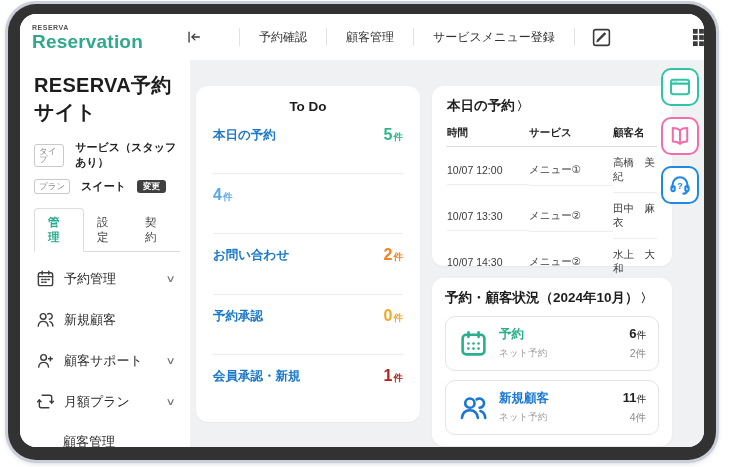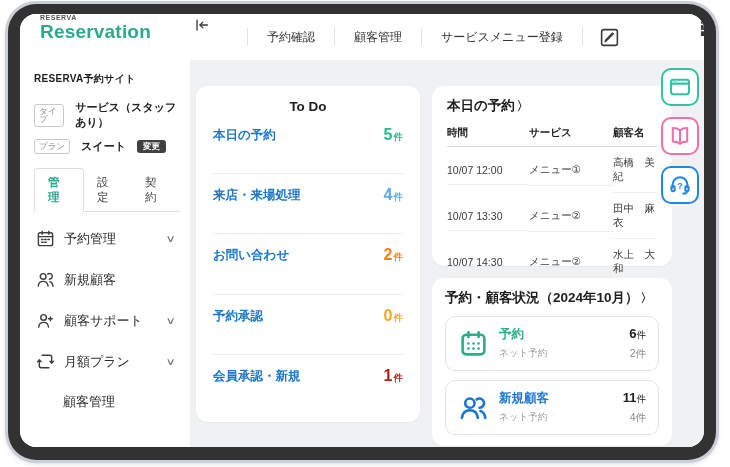--- a/index.html
+++ b/index.html
@@ -1,39 +1,39 @@
 <!DOCTYPE html>
 <html><head>
 <meta charset="utf-8">
 <style>
   * { margin:0; padding:0; box-sizing:border-box; }
   html,body { width:730px; height:467px; background:#fff; font-family:"Liberation Sans","DejaVu Sans",sans-serif; overflow:hidden; }
   .device-frame { position:absolute; left:8px; top:4px; width:708px; height:456px; background:#323232; border-radius:28px; box-shadow:0 0 0 3px #c9ced8, 0 2px 6px rgba(0,0,0,.25); padding:10px 12px 13px 12px; }
   .screen { width:100%; height:100%; background:#fff; border-radius:16px; overflow:hidden; display:flex; flex-direction:column; }
 
   
-  .hdr { height:46px; flex:0 0 46px; display:flex; align-items:flex-start; padding:0 14px 0 20px; background:#fff;gap:32px; }
+  .hdr { height:46px; flex:0 0 46px; display:flex; align-items:center; padding:0 14px 0 12px; background:#fff;gap:32px; }
   .brand { display:flex; flex-direction:column; line-height:1; margin-right:10px; }
   .brand-small { font-size:7px; letter-spacing:.5px; color:#555; font-weight:bold; margin-bottom:1px; }
   .brand-name { font-size:19px; color:#2fa98e; font-weight:bold; letter-spacing:.2px; }
   .collapse-btn { width:22px; height:22px; display:flex; align-items:center; justify-content:center; cursor:pointer; margin-right:4px; }
   .hdr-nav { display:flex; align-items:center; height:100%; }
   .hdr-nav .vdiv { width:1px; height:18px; background:#e2e2e2; }
   .hdr-nav-item { font-size:12px; color:#333; padding:0 19px; cursor:pointer; white-space:nowrap; }
   .edit-btn { padding:0 16px; cursor:pointer; display:flex; align-items:center; }
   .hdr-spacer { flex:1; }
   .hdr-icons { display:flex; align-items:center; gap:24px; }
   .hdr-icon { cursor:pointer; display:flex; align-items:center; justify-content:center; }
 
   
   .body { flex:1; display:flex; min-height:0; }
 
   
   .sidebar { width:170px; flex:0 0 170px; background:#fff; padding:12px 10px 10px 14px; }
-  .site-title { font-size:10px; font-weight:bold; color:#1d1d1d; margin-bottom:14px; letter-spacing:.3px; }
+  .site-title { font-size:20px; font-weight:bold; color:#1d1d1d; margin-bottom:14px; letter-spacing:.3px; }
   .meta-row { display:flex; align-items:center; gap:11px; margin-bottom:9px; }
   .meta-badge { font-size:8.5px; color:#888; border:1px solid #c9c9c9; border-radius:3px; padding:2px 4px; line-height:1; }
   .meta-val { font-size:11px; color:#222; font-weight:bold; }
   .change-btn { font-size:8.5px; color:#fff; background:#404040; border-radius:3px; padding:2.5px 6px; font-weight:bold; cursor:pointer; line-height:1; }
   .tabs { display:flex; align-items:flex-end; margin-top:14px; border-bottom:1px solid #ddd; }
   .tab { font-size:11.5px; color:#444; padding:6px 13px; cursor:pointer; }
   .tab.active { color:#25ab8e; font-weight:bold; border:1px solid #ddd; border-bottom:1px solid #fff; border-radius:4px 4px 0 0; margin-bottom:-1px; background:#fff; }
   .menu { margin-top:6px; }
   .menu-item { display:flex; align-items:center; gap:9px; padding:11px 2px; font-size:13px; color:#2b2b2b; cursor:pointer; }
   .menu-item .mi-label { flex:1; }
@@ -252,21 +252,20 @@
 
       <div class="main">
 
         <div class="card todo">
           <div class="todo-title">To Do</div>
           <div class="todo-item">
             <span class="todo-label">本日の予約</span>
             <span class="todo-count" style="color: rgb(45, 183, 132);"><span>5</span><span class="unit">件</span></span>
           </div>
           <div class="todo-item">
-            <span class="todo-label">来店・来場処理</span>
             <span class="todo-count" style="color: rgb(90, 169, 230);"><span>4</span><span class="unit">件</span></span>
           </div>
           <div class="todo-item">
             <span class="todo-label">お問い合わせ</span>
             <span class="todo-count" style="color: rgb(245, 130, 30);"><span>2</span><span class="unit">件</span></span>
           </div>
           <div class="todo-item">
             <span class="todo-label">予約承認</span>
             <span class="todo-count" style="color: rgb(245, 166, 35);"><span>0</span><span class="unit">件</span></span>
           </div>

